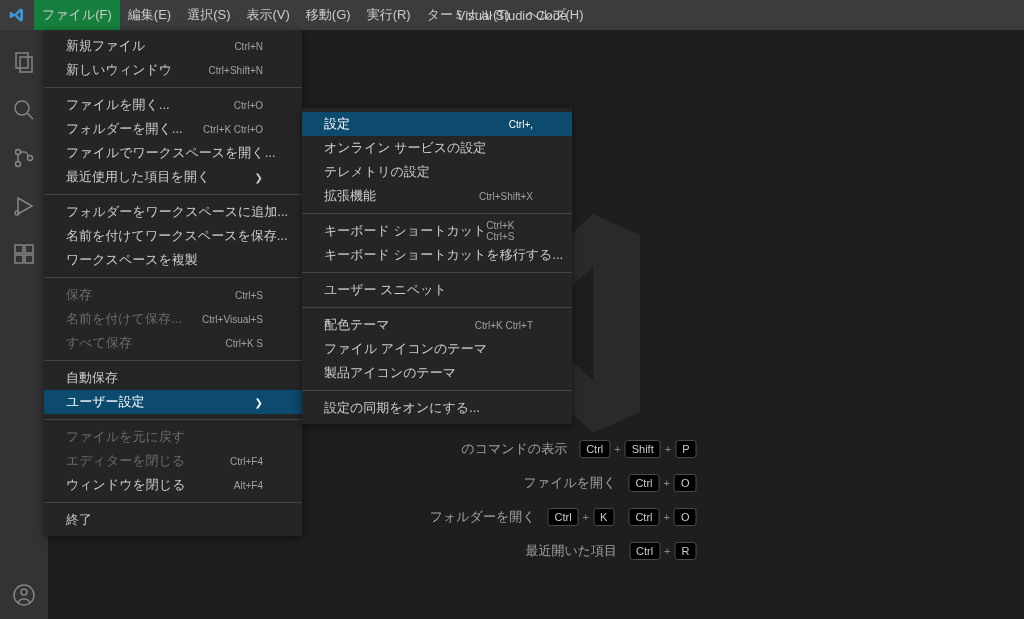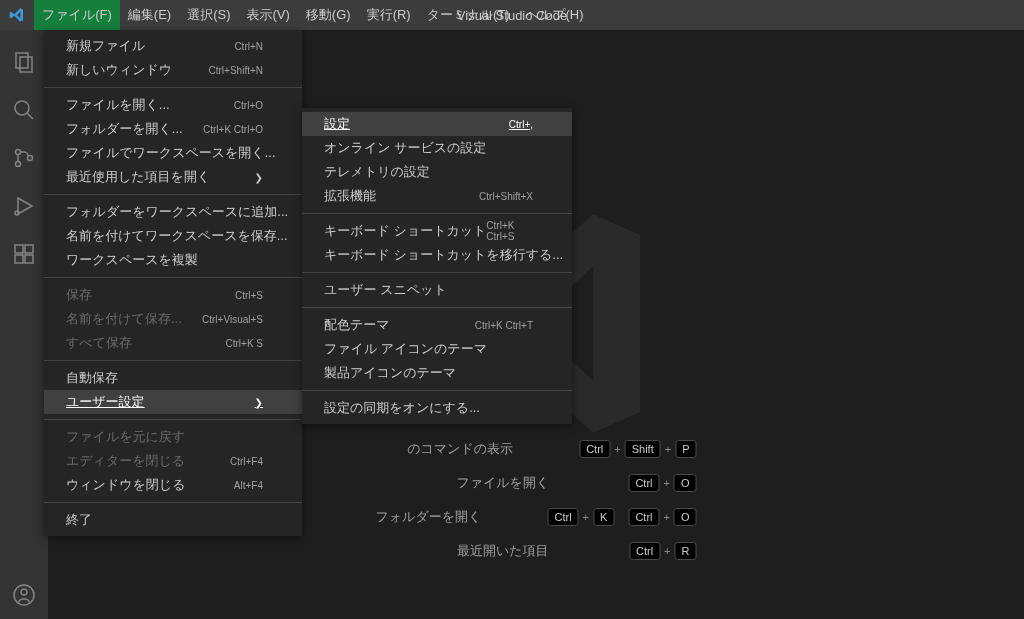--- a/index.html
+++ b/index.html
@@ -100,21 +100,21 @@
     gap: 16px;
   }
   .hint-row {
     display: flex;
     align-items: center;
     gap: 12px;
     justify-content: flex-end;
   }
   .hint-label {
     color: #a0a0a0;
-    text-align: left;
+    text-align: right;
     min-width: 160px;
   }
   .keys {
     display: flex;
     gap: 4px;
     align-items: center;
   }
   .key {
     background: #000000;
     color: #cccccc;
@@ -145,21 +145,21 @@
   .menu-item {
     height: 24px;
     display: flex;
     align-items: center;
     justify-content: space-between;
     padding: 0 39px 0 22px;
     color: #cccccc;
     cursor: pointer;
   }
   .menu-item.disabled { color: #6b6b6b; cursor: default; }
-  .menu-item.highlighted { background: #404040; color: #ffffff; text-decoration: underline; }
+  .menu-item.highlighted { background: #0c4a6e; color: #ffffff; }
   .menu-sep {
     height: 1px;
     background: #454545;
     margin: 5px 0;
   }
   .menu-label { white-space: nowrap; }
   .menu-shortcut { color: #a0a0a0; font-size: 10px; }
   .menu-item.highlighted .menu-shortcut { color: #ffffff; }
   .menu-arrow {
     font-size: 10px;

